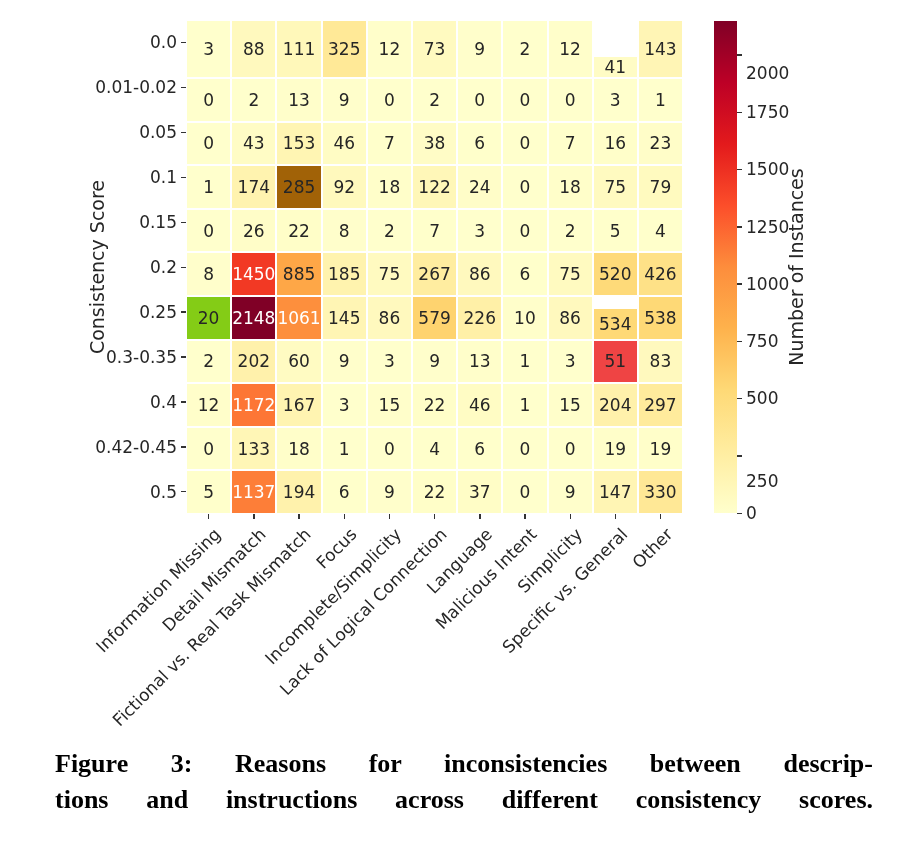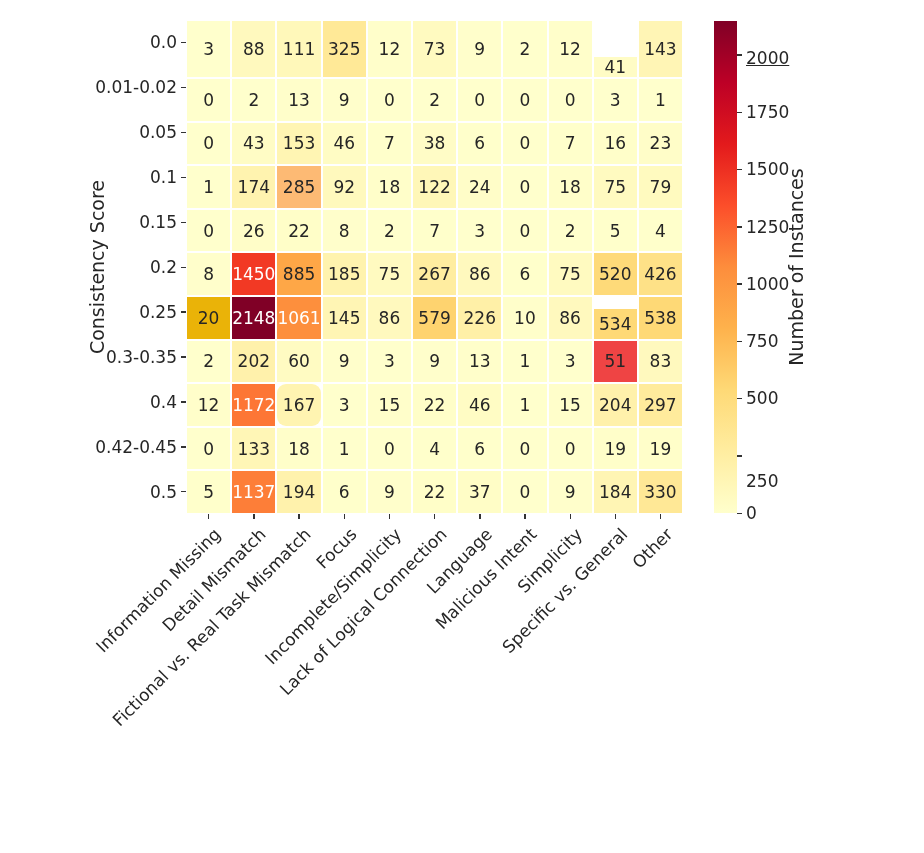--- a/index.html
+++ b/index.html
@@ -119,21 +119,21 @@
       <div class="cell" style="background: rgb(255, 252, 196); color: rgb(38, 38, 38);">46</div>
       <div class="cell" style="background: rgb(255, 255, 203); color: rgb(38, 38, 38);">7</div>
       <div class="cell" style="background: rgb(255, 252, 198); color: rgb(38, 38, 38);">38</div>
       <div class="cell" style="background: rgb(255, 255, 203); color: rgb(38, 38, 38);">6</div>
       <div class="cell" style="background: rgb(255, 255, 204); color: rgb(38, 38, 38);">0</div>
       <div class="cell" style="background: rgb(255, 255, 203); color: rgb(38, 38, 38);">7</div>
       <div class="cell" style="background: rgb(255, 254, 201); color: rgb(38, 38, 38);">16</div>
       <div class="cell" style="background: rgb(255, 253, 200); color: rgb(38, 38, 38);">23</div>
       <div class="cell" style="background: rgb(255, 255, 204); color: rgb(38, 38, 38);">1</div>
       <div class="cell" style="background: rgb(255, 243, 175); color: rgb(38, 38, 38);">174</div>
-      <div class="cell" style="background: #fdba74; color: rgb(38, 38, 38);">285</div>
+      <div class="cell" style="background: #a16207; color: rgb(38, 38, 38);">285</div>
       <div class="cell" style="background: rgb(255, 249, 189); color: rgb(38, 38, 38);">92</div>
       <div class="cell" style="background: rgb(255, 254, 201); color: rgb(38, 38, 38);">18</div>
       <div class="cell" style="background: rgb(255, 247, 184); color: rgb(38, 38, 38);">122</div>
       <div class="cell" style="background: rgb(255, 253, 200); color: rgb(38, 38, 38);">24</div>
       <div class="cell" style="background: rgb(255, 255, 204); color: rgb(38, 38, 38);">0</div>
       <div class="cell" style="background: rgb(255, 254, 201); color: rgb(38, 38, 38);">18</div>
       <div class="cell" style="background: rgb(255, 250, 192); color: rgb(38, 38, 38);">75</div>
       <div class="cell" style="background: rgb(255, 250, 191); color: rgb(38, 38, 38);">79</div>
       <div class="cell" style="background: rgb(255, 255, 204); color: rgb(38, 38, 38);">0</div>
       <div class="cell" style="background: rgb(255, 253, 200); color: rgb(38, 38, 38);">26</div>
@@ -150,21 +150,21 @@
       <div class="cell" style="background: rgb(242, 57, 36); color: rgb(255, 255, 255);">1450</div>
       <div class="cell" style="background: rgb(254, 167, 71); color: rgb(38, 38, 38);">885</div>
       <div class="cell" style="background: rgb(255, 243, 174); color: rgb(38, 38, 38);">185</div>
       <div class="cell" style="background: rgb(255, 250, 192); color: rgb(38, 38, 38);">75</div>
       <div class="cell" style="background: rgb(255, 237, 160); color: rgb(38, 38, 38);">267</div>
       <div class="cell" style="background: rgb(255, 249, 190); color: rgb(38, 38, 38);">86</div>
       <div class="cell" style="background: rgb(255, 255, 203); color: rgb(38, 38, 38);">6</div>
       <div class="cell" style="background: rgb(255, 250, 192); color: rgb(38, 38, 38);">75</div>
       <div class="cell" style="background: rgb(254, 218, 121); color: rgb(38, 38, 38);">520</div>
       <div class="cell" style="background: rgb(254, 225, 135); color: rgb(38, 38, 38);">426</div>
-      <div class="cell" style="background: #eab308; color: rgb(38, 38, 38);">20</div>
+      <div class="cell" style="background: #84cc16; color: rgb(38, 38, 38);">20</div>
       <div class="cell" style="background: rgb(128, 0, 38); color: rgb(255, 255, 255);">2148</div>
       <div class="cell" style="background: rgb(253, 143, 61); color: rgb(255, 255, 255);">1061</div>
       <div class="cell" style="background: rgb(255, 245, 180); color: rgb(38, 38, 38);">145</div>
       <div class="cell" style="background: rgb(255, 249, 190); color: rgb(38, 38, 38);">86</div>
       <div class="cell" style="background: rgb(254, 211, 111); color: rgb(38, 38, 38);">579</div>
       <div class="cell" style="background: rgb(255, 240, 167); color: rgb(38, 38, 38);">226</div>
       <div class="cell" style="background: rgb(255, 254, 202); color: rgb(38, 38, 38);">10</div>
       <div class="cell" style="background: rgb(255, 249, 190); color: rgb(38, 38, 38);">86</div>
       <div class="cell" style="background: rgb(254, 217, 118); color: rgb(38, 38, 38); margin-top: 12px;">534</div>
       <div class="cell" style="background: rgb(254, 217, 118); color: rgb(38, 38, 38);">538</div>
@@ -174,21 +174,21 @@
       <div class="cell" style="background: rgb(255, 254, 203); color: rgb(38, 38, 38);">9</div>
       <div class="cell" style="background: rgb(255, 255, 204); color: rgb(38, 38, 38);">3</div>
       <div class="cell" style="background: rgb(255, 254, 203); color: rgb(38, 38, 38);">9</div>
       <div class="cell" style="background: rgb(255, 254, 202); color: rgb(38, 38, 38);">13</div>
       <div class="cell" style="background: rgb(255, 255, 204); color: rgb(38, 38, 38);">1</div>
       <div class="cell" style="background: rgb(255, 255, 204); color: rgb(38, 38, 38);">3</div>
       <div class="cell" style="background: #ef4444; color: rgb(38, 38, 38);">51</div>
       <div class="cell" style="background: rgb(255, 249, 190); color: rgb(38, 38, 38);">83</div>
       <div class="cell" style="background: rgb(255, 254, 202); color: rgb(38, 38, 38);">12</div>
       <div class="cell" style="background: rgb(253, 118, 53); color: rgb(255, 255, 255);">1172</div>
-      <div class="cell" style="background: rgb(255, 244, 177); color: rgb(38, 38, 38); border-radius: 9px;">167</div>
+      <div class="cell" style="background: rgb(255, 244, 177); color: rgb(38, 38, 38);">167</div>
       <div class="cell" style="background: rgb(255, 255, 204); color: rgb(38, 38, 38);">3</div>
       <div class="cell" style="background: rgb(255, 254, 202); color: rgb(38, 38, 38);">15</div>
       <div class="cell" style="background: rgb(255, 254, 200); color: rgb(38, 38, 38);">22</div>
       <div class="cell" style="background: rgb(255, 252, 196); color: rgb(38, 38, 38);">46</div>
       <div class="cell" style="background: rgb(255, 255, 204); color: rgb(38, 38, 38);">1</div>
       <div class="cell" style="background: rgb(255, 254, 202); color: rgb(38, 38, 38);">15</div>
       <div class="cell" style="background: rgb(255, 241, 171); color: rgb(38, 38, 38);">204</div>
       <div class="cell" style="background: rgb(255, 235, 156); color: rgb(38, 38, 38);">297</div>
       <div class="cell" style="background: rgb(255, 255, 204); color: rgb(38, 38, 38);">0</div>
       <div class="cell" style="background: rgb(255, 246, 182); color: rgb(38, 38, 38);">133</div>
@@ -203,21 +203,21 @@
       <div class="cell" style="background: rgb(255, 254, 201); color: rgb(38, 38, 38);">19</div>
       <div class="cell" style="background: rgb(255, 255, 203); color: rgb(38, 38, 38);">5</div>
       <div class="cell" style="background: rgb(253, 126, 56); color: rgb(255, 255, 255);">1137</div>
       <div class="cell" style="background: rgb(255, 242, 172); color: rgb(38, 38, 38);">194</div>
       <div class="cell" style="background: rgb(255, 255, 203); color: rgb(38, 38, 38);">6</div>
       <div class="cell" style="background: rgb(255, 254, 203); color: rgb(38, 38, 38);">9</div>
       <div class="cell" style="background: rgb(255, 254, 200); color: rgb(38, 38, 38);">22</div>
       <div class="cell" style="background: rgb(255, 253, 198); color: rgb(38, 38, 38);">37</div>
       <div class="cell" style="background: rgb(255, 255, 204); color: rgb(38, 38, 38);">0</div>
       <div class="cell" style="background: rgb(255, 254, 203); color: rgb(38, 38, 38);">9</div>
-      <div class="cell" style="background: rgb(255, 245, 180); color: rgb(38, 38, 38);">184</div>
+      <div class="cell" style="background: rgb(255, 245, 180); color: rgb(38, 38, 38);">147</div>
       <div class="cell" style="background: rgb(255, 232, 150); color: rgb(38, 38, 38);">330</div>
     </div>
 
   <div id="ytick-layer">
       <div class="ytick" style="top: 32.4545px;">0.0</div>
       <div class="ytick" style="top: 77.3636px;">0.01-0.02</div>
       <div class="ytick" style="top: 122.273px;">0.05</div>
       <div class="ytick" style="top: 167.182px;">0.1</div>
       <div class="ytick" style="top: 212.091px;">0.15</div>
       <div class="ytick" style="top: 257px;">0.2</div>
@@ -280,18 +280,22 @@
   <div id="colorbar" style="background: linear-gradient(to top, rgb(255, 255, 204) 0%, rgb(255, 237, 160) 12.5%, rgb(254, 217, 118) 25%, rgb(254, 178, 76) 37.5%, rgb(253, 141, 60) 50%, rgb(252, 78, 42) 62.5%, rgb(227, 26, 28) 75%, rgb(189, 0, 38) 87.5%, rgb(128, 0, 38) 100%);"></div>
   <div id="cbtick-layer">
       <div class="cbtick" style="top: 503px;">0</div>
       <div class="cbtick" style="top: 471px; text-align: right;">250</div>
       <div class="cbtick" style="top: 388.475px;">500</div>
       <div class="cbtick" style="top: 331.212px;">750</div>
       <div class="cbtick" style="top: 273.95px;">1000</div>
       <div class="cbtick" style="top: 216.687px;">1250</div>
       <div class="cbtick" style="top: 159.425px;">1500</div>
       <div class="cbtick" style="top: 102.162px;">1750</div>
-      <div class="cbtick" style="top: 48px; text-decoration: underline;">2000</div>
+      <div class="cbtick" style="top: 63px;">2000</div>
     </div>
   <div id="cblabel" class="axis-label rot-label">Number of Instances</div>
 
+  <div id="caption">
+    <div class="cap-line">Figure 3: Reasons for inconsistencies between descrip-</div>
+    <div class="cap-line">tions and instructions across different consistency scores.</div>
+  </div>
 
 </div>
 
 </body></html>

